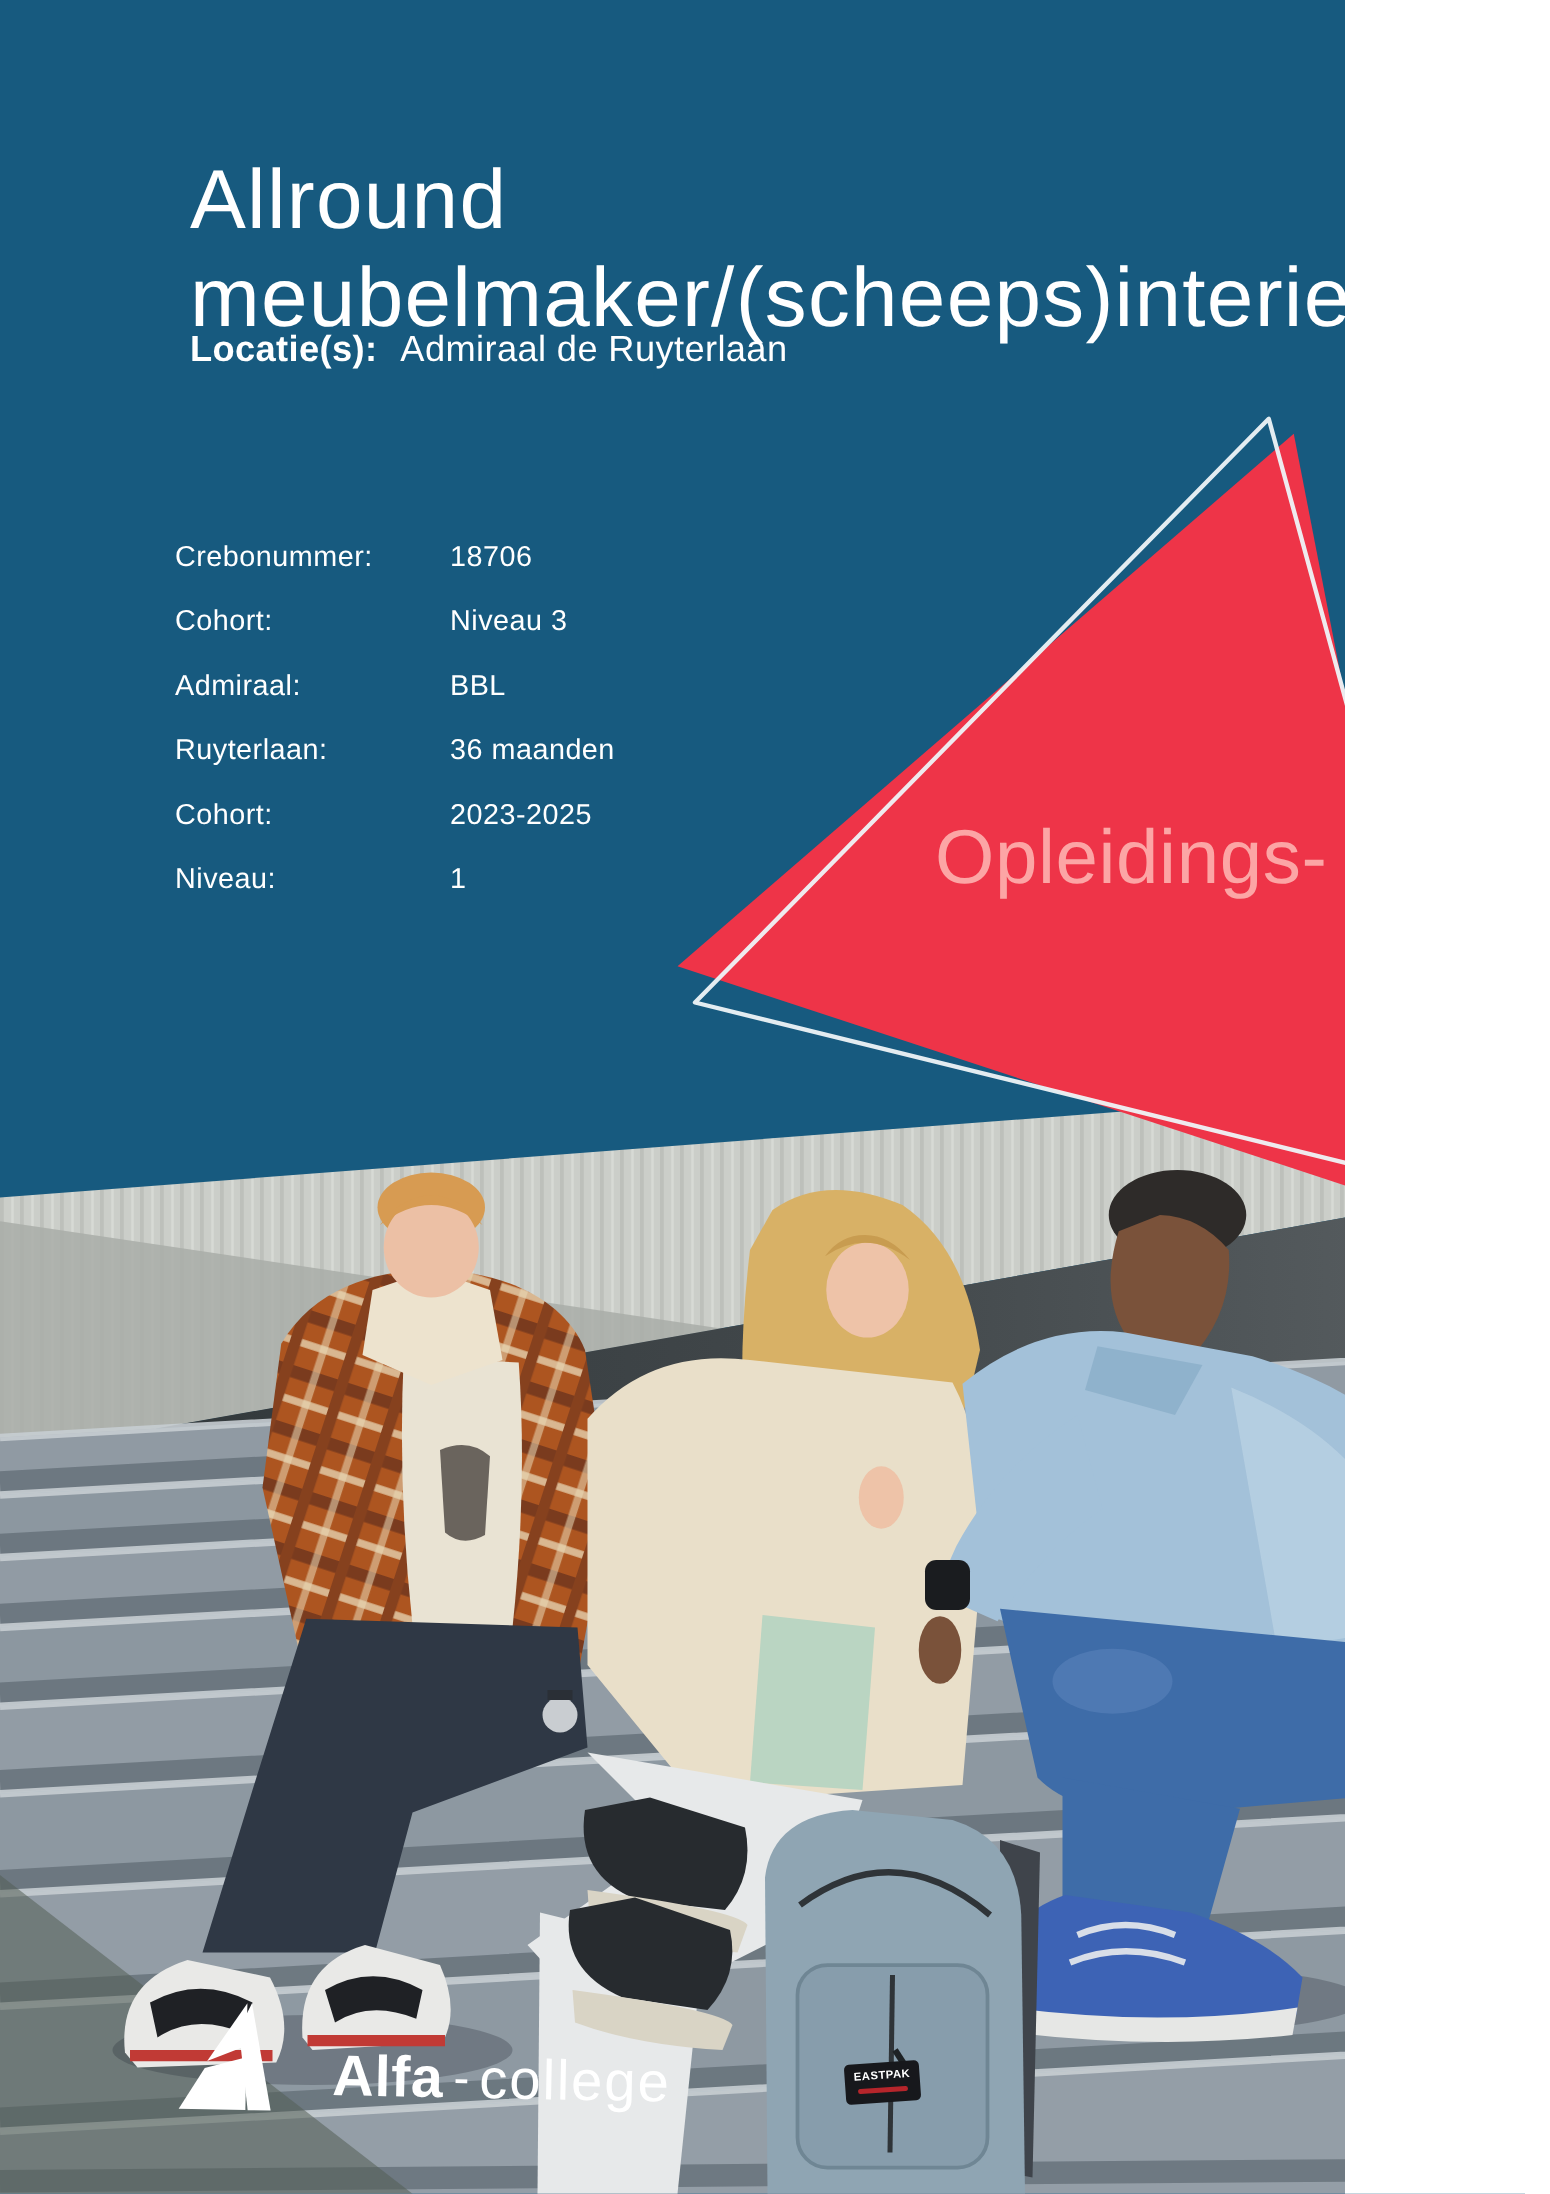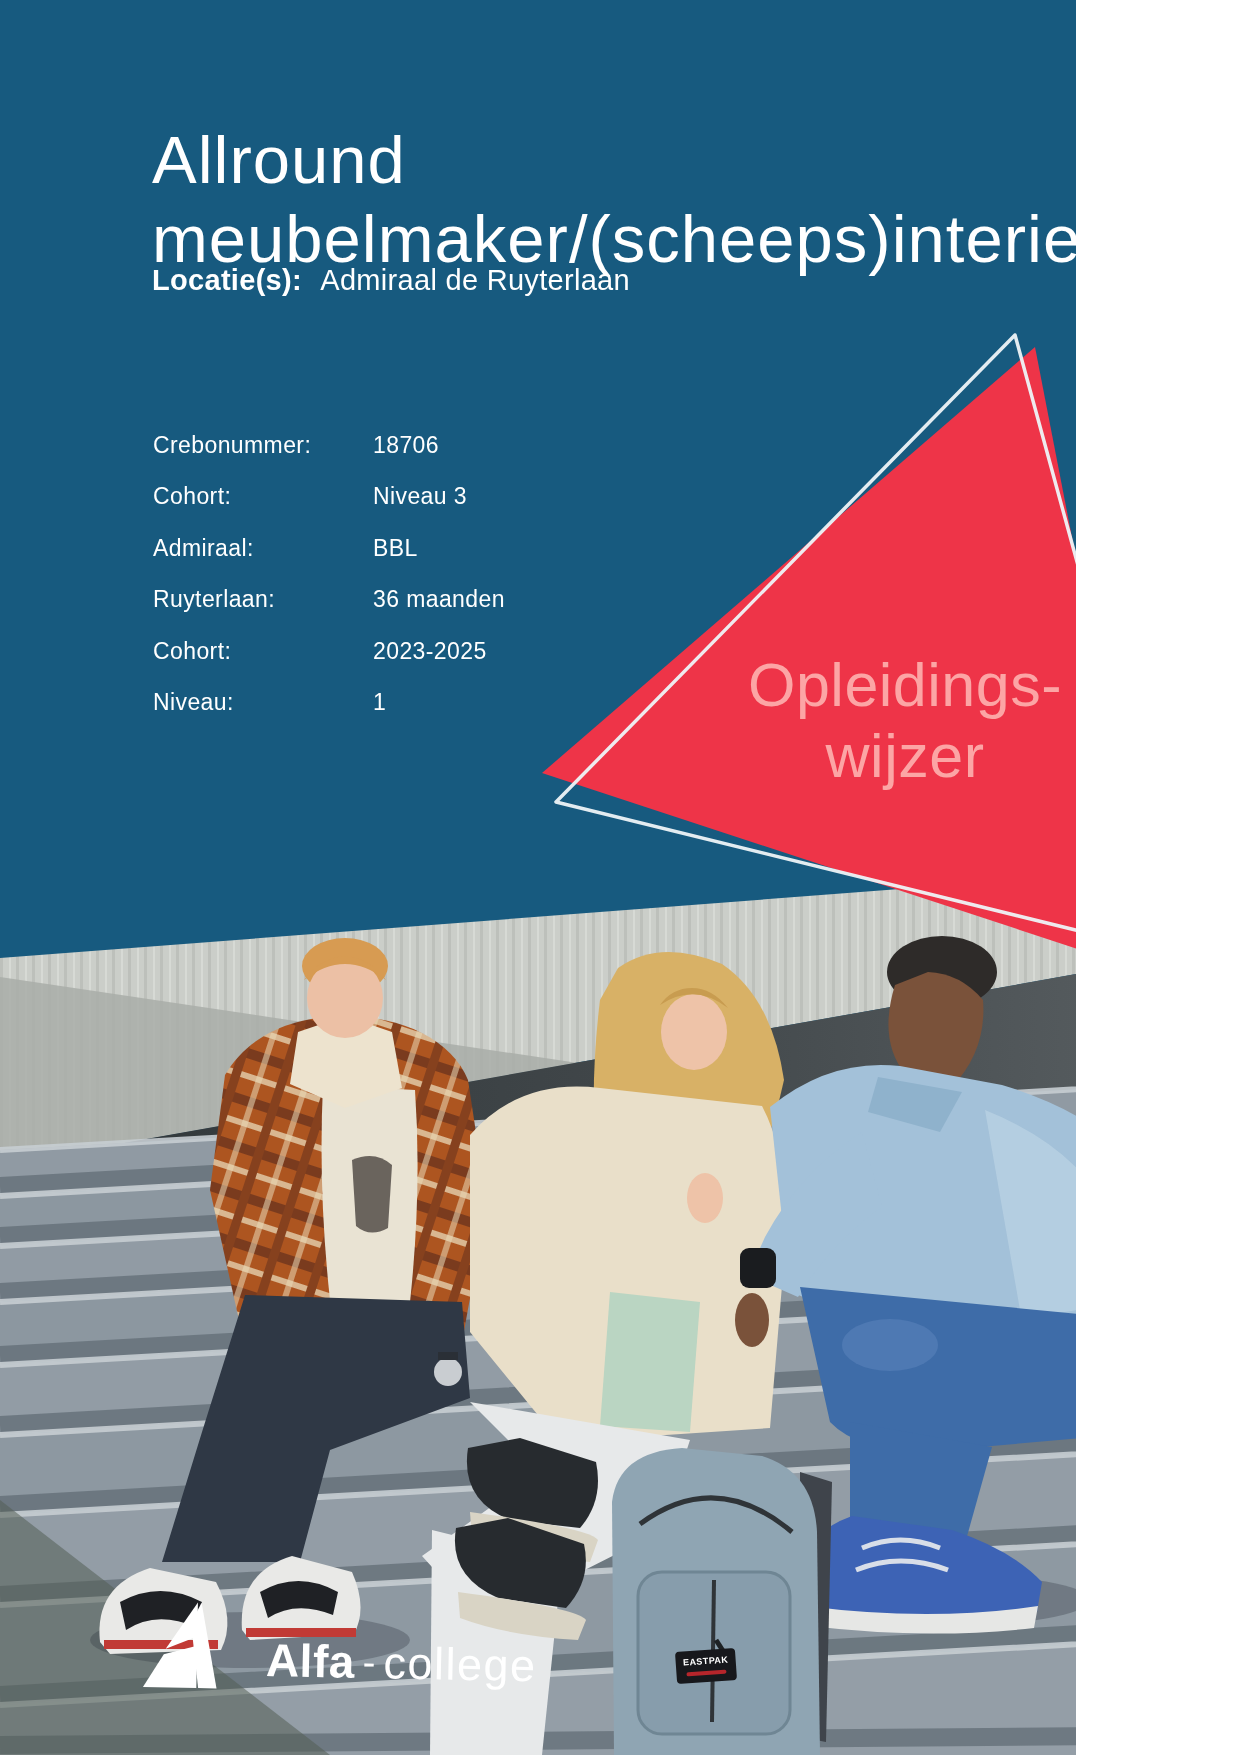--- a/index.html
+++ b/index.html
@@ -15,21 +15,21 @@
     font-size:67px;line-height:79px;font-weight:500;letter-spacing:1px;
     white-space:nowrap;color:#fff;
   }
   .location{
     position:absolute;left:152px;top:264px;font-size:29px;letter-spacing:.3px;
     white-space:nowrap;color:#fff;
   }
   .location .loc-label{font-weight:700;}
   .location .loc-value{font-weight:400;margin-left:10px;}
   .details{position:absolute;left:0;top:0;}
-  .detail-row{position:absolute;left:153px;width:520px;height:30px;font-size:23px;line-height:30px;}
+  .detail-row{position:absolute;left:140px;width:520px;height:30px;font-size:23px;line-height:30px;}
   .detail-row .lbl{position:absolute;left:0;top:0;font-weight:400;letter-spacing:.4px;}
   .detail-row .val{position:absolute;left:220px;top:0;font-weight:400;letter-spacing:.4px;}
   .badge-text{
     position:absolute;left:695px;top:650px;width:420px;text-align:center;
     font-size:61px;line-height:71px;font-weight:500;letter-spacing:.5px;color:#fca5a5;
   }
   .logo{position:absolute;left:138px;top:1604px;width:560px;height:110px;transform:rotate(1.1deg);}
   .logo .mark{position:absolute;left:0;top:0;width:92px;height:92px;}
   .logo .words{position:absolute;left:128px;top:32px;white-space:nowrap;}
   .logo .w-bold{font-size:46px;font-weight:700;letter-spacing:.5px;color:#fff;}
@@ -194,21 +194,20 @@
       <span class="val">2023-2025</span>
     </div>
     <div class="detail-row" style="top:687px">
       <span class="lbl">Niveau:</span>
       <span class="val">1</span>
     </div>
   </div>
 
   <div class="badge-text">
     <div>Opleidings-</div>
-    <div>wijzer</div>
   </div>
 
   <div class="eastpak-label">
     <span>EASTPAK</span>
     <i></i>
   </div>
 
   <div class="logo">
     <svg class="mark" viewBox="0 0 100 100">
       <polygon points="64,3 64,40 30,54" fill="#FFFFFF"></polygon>

